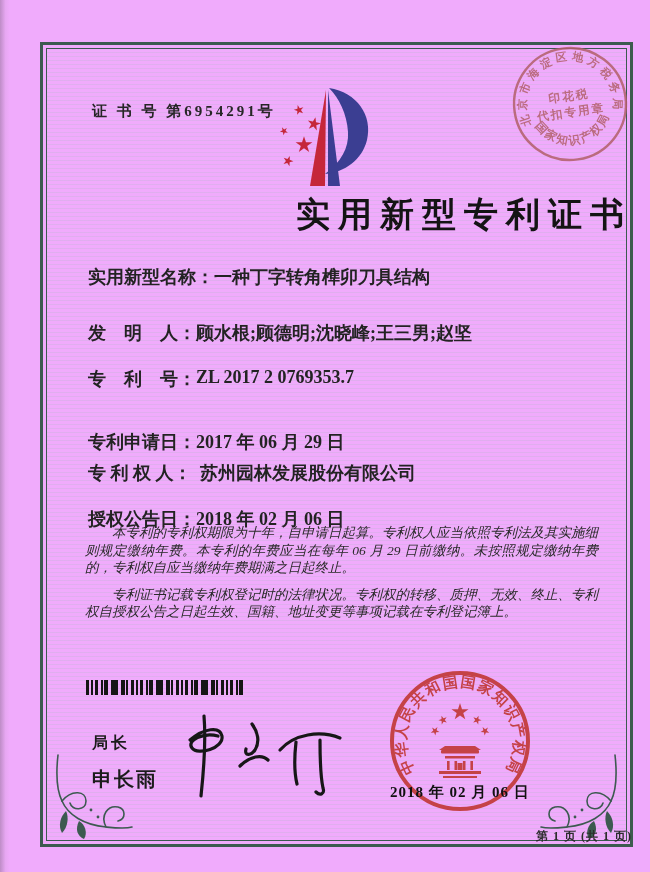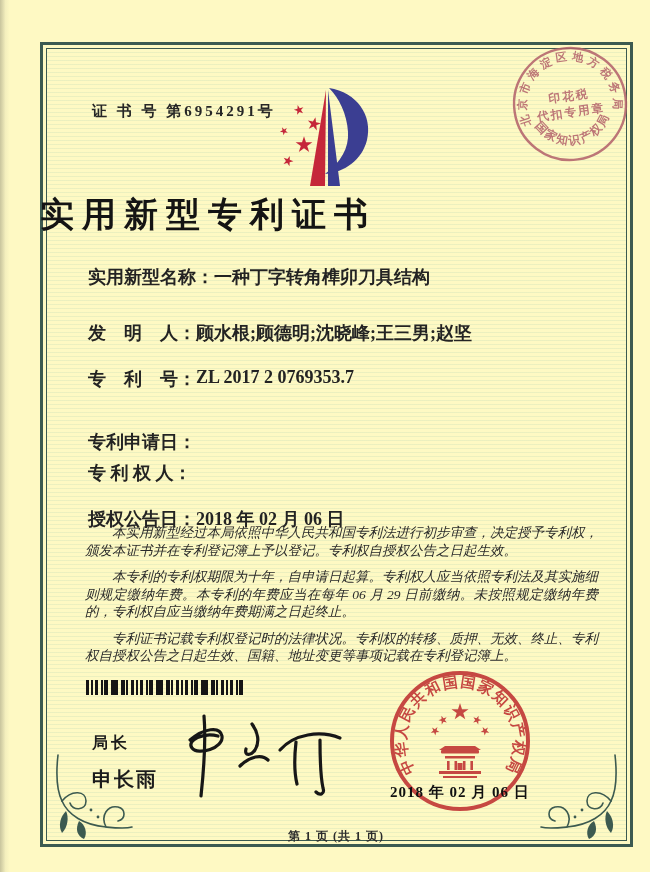--- a/index.html
+++ b/index.html
@@ -3,42 +3,42 @@
 <meta charset="utf-8">
 <style>
   html,body{margin:0;padding:0;}
   body{
     width:650px;height:872px;
     background:#ffffff;
     font-family:"Liberation Serif","DejaVu Serif",serif;
     color:var(--text_ink,#1f1f1f);
     overflow:hidden;
   }
-  .page{position:relative;width:650px;height:872px;background:#fef9c3;}
+  .page{position:relative;width:650px;height:872px;background:#f0abfc;}
   
   .scan-edge{position:absolute;left:0;top:0;bottom:0;width:10px;
     background:linear-gradient(90deg,rgba(60,60,60,.28),rgba(120,120,120,.08) 55%,transparent);z-index:9;}
   
   .frame{position:absolute;left:40px;top:42px;right:17px;bottom:25px;
     border:3px solid var(--frame_green,#3c5a50);z-index:1;}
   .frame::after{content:"";position:absolute;inset:3px;border:1px solid var(--frame_green,#3c5a50);}
   
   .texture{position:absolute;left:46px;top:48px;right:23px;bottom:31px;
     background:repeating-linear-gradient(0deg,rgba(140,190,170,.16) 0 1px,transparent 1px 4px);
     z-index:0;}
   .content{position:absolute;inset:0;z-index:2;}
 
   .cert-no{position:absolute;left:92px;top:102px;font-size:15px;font-weight:600;
     letter-spacing:3px;color:#262626;}
 
   .logo{position:absolute;left:263px;top:82px;width:132px;height:114px;}
   .red-fill{fill:var(--logo_red,#c5273a);}
   .blue-fill{fill:var(--logo_blue,#3b3e92);}
 
-  .title{position:absolute;left:40px;right:18px;top:192px;text-align:left;
+  .title{position:absolute;left:40px;right:18px;top:192px;text-align:right;
     font-size:34px;font-weight:700;letter-spacing:8px;color:#141414;}
 
   .fields{position:absolute;left:88px;top:0;right:50px;}
   .field{position:absolute;display:flex;font-size:18px;font-weight:600;color:#232323;white-space:nowrap;}
   .field .f-label{min-width:104px;}
   .field:nth-of-type(1){top:265px;}
   .field:nth-of-type(2){top:321px;align-items:flex-end;}
   .field:nth-of-type(3){top:367px;}
   .field:nth-of-type(4){top:414px;margin-top:16px;}
   .field:nth-of-type(5){top:461px;gap:8px;}
@@ -62,21 +62,21 @@
 
   .seal{position:absolute;left:385px;top:666px;width:150px;height:150px;opacity:.92;z-index:3;}
   .seal-stroke{fill:none;stroke:var(--seal_red,#c23a38);stroke-width:4;}
   .seal-fill{fill:var(--seal_red,#c23a38);}
   .seal-text{font-size:15px;font-weight:700;letter-spacing:1.7px;fill:var(--seal_red,#c23a38);
     font-family:"Liberation Serif","DejaVu Serif",serif;}
 
   .issue-date{position:absolute;left:390px;top:783px;font-size:15px;font-weight:700;
     letter-spacing:1px;color:#111;z-index:4;}
 
-  .footer{position:absolute;left:40px;right:18px;top:828px;text-align:center;
+  .footer{position:absolute;left:40px;right:18px;top:828px;text-align:right;
     font-size:12px;font-weight:600;letter-spacing:1px;color:#2c2c2c;}
 
   .tax-stamp{position:absolute;left:509px;top:43px;width:122px;height:122px;
     transform:rotate(-8deg);opacity:.85;z-index:3;}
   .stamp-stroke{fill:none;stroke:var(--stamp_red,#b2606a);stroke-width:2.4;}
   .stamp-text{fill:var(--stamp_red,#b2606a);font-weight:600;
     font-family:"Liberation Serif","DejaVu Serif",serif;}
   .stamp-arc-top{font-size:11px;letter-spacing:4px;}
   .stamp-arc-bottom{font-size:11.5px;letter-spacing:1.5px;}
   .stamp-center{font-size:11.5px;letter-spacing:2px;text-anchor:middle;}
@@ -148,32 +148,33 @@
       <div class="field">
         <span class="f-label">发　明　人：</span>
         <span class="f-value">顾水根;顾德明;沈晓峰;王三男;赵坚</span>
       </div>
       <div class="field">
         <span class="f-label">专　利　号：</span>
         <span class="f-value">ZL 2017 2 0769353.7</span>
       </div>
       <div class="field">
         <span class="f-label">专利申请日：</span>
+        <span class="f-value">2017 年 06 月 29 日</span>
       </div>
       <div class="field">
         <span class="f-label">专 利 权 人：</span>
+        <span class="f-value">苏州园林发展股份有限公司</span>
       </div>
       <div class="field">
         <span class="f-label">授权公告日：</span>
         <span class="f-value">2018 年 02 月 06 日</span>
       </div>
     </div>
 
     <div class="paras">
-      <p>本实用新型经过本局依照中华人民共和国专利法进行初步审查，决定授予专利权，颁发本证书并在专利登记簿上予以登记。专利权自授权公告之日起生效。</p>
       <p>本专利的专利权期限为十年，自申请日起算。专利权人应当依照专利法及其实施细则规定缴纳年费。本专利的年费应当在每年 06 月 29 日前缴纳。未按照规定缴纳年费的，专利权自应当缴纳年费期满之日起终止。</p>
       <p>专利证书记载专利权登记时的法律状况。专利权的转移、质押、无效、终止、专利权自授权公告之日起生效、国籍、地址变更等事项记载在专利登记簿上。</p>
     </div>
 
     <div class="barcode"></div>
 
     <div class="sig-block">
       <div class="sig-title">局长</div>
       <div class="sig-name">申长雨</div>
     </div>

